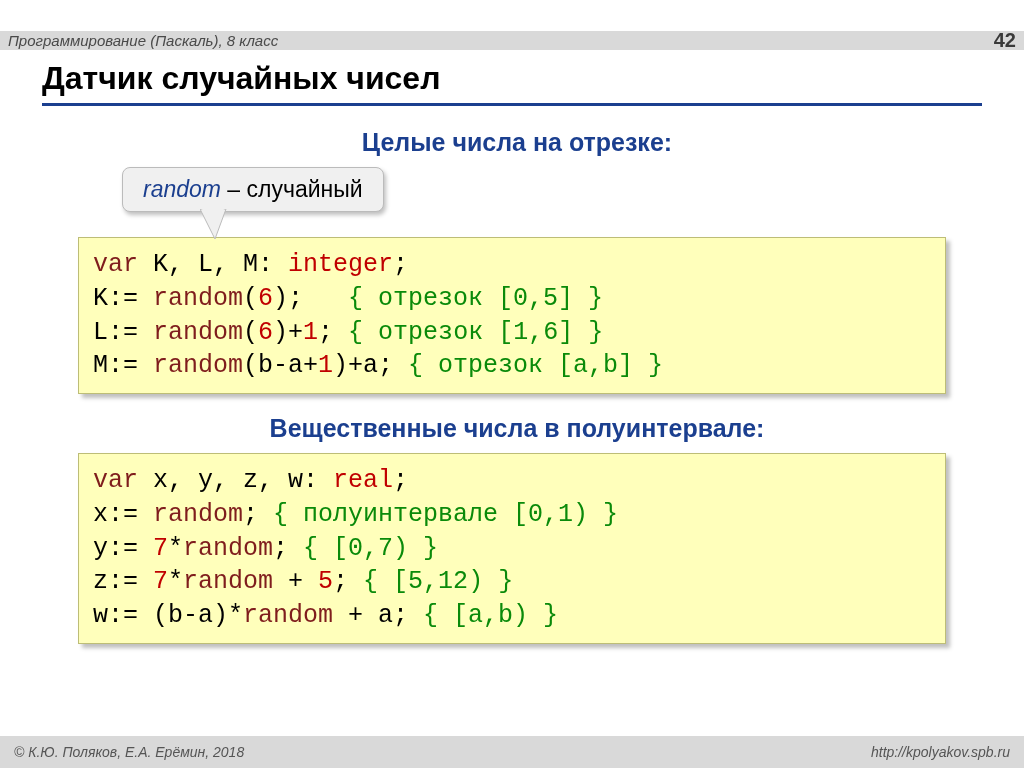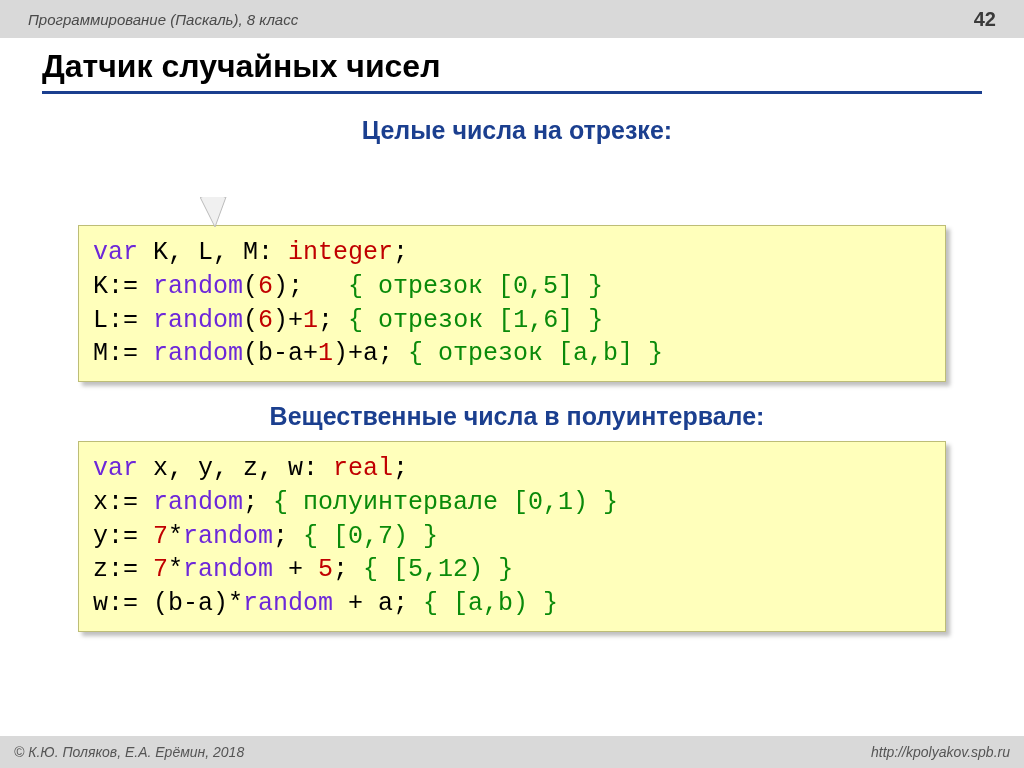--- a/index.html
+++ b/index.html
@@ -6,28 +6,29 @@
   body {
     width: 1024px;
     height: 768px;
     font-family: Arial, Helvetica, sans-serif;
     background: #fff;
     position: relative;
     overflow: hidden;
   }
   .topbar {
     width: 100%;
-    height: 38px;
+    height: 19px;
     background: #d9d9d9;
     display: flex;
     align-items: center;
-    padding: 0 28px;
+    padding: 0 8px;
     font-size: 15px;
     color: #4a4a4a;
     font-style: italic;
+    margin-top: 31px;
   }
   .topbar .spacer { flex: 1; }
   .page-num { font-weight: bold; font-style: normal; color: #3a3a3a; font-size: 20px;}
   .content { padding: 10px 42px 0 42px; border-radius: 31px; }
   .title {
     font-size: 32px;
     font-weight: bold;
     color: #000;
     border-bottom: 3px solid #1b3f8f;
     padding-bottom: 6px;
@@ -62,21 +63,21 @@
     border: 1px solid #bdbd77;
     box-shadow: 4px 4px 4px rgba(0,0,0,.25);
     padding: 10px 14px;
     margin: 6px 36px 20px 36px;
     font-family: "Courier New", monospace;
     font-size: 25px;
     line-height: 1.35;
     white-space: pre;
     color: #000;
   }
-  .kw-blue { color: #6d28d9; }
+  .kw-blue { color: #7f1d1d; }
   .kw-red  { color: #c00000; }
   .cmt     { color: #0a8a0a; }
   .footer {
     position: absolute;
     bottom: 0; left: 0; right: 0;
     height: 32px;
     background: #d9d9d9;
     display: flex;
     align-items: center;
     padding: 0 14px;
@@ -96,20 +97,23 @@
   <span class="page-num">42</span>
 </div>
 
 <div class="content">
 
   <h1 class="title">Датчик случайных чисел</h1>
 
   <div class="subtitle">Целые числа на отрезке:</div>
 
   <div class="callout-wrap">
+    <div class="callout">
+      <span class="it">random</span><span> – случайный</span>
+    </div>
     <div class="callout-tail">
       <svg width="36" height="34">
         <polygon points="0,0 26,0 15,30" fill="#f0f0f0" stroke="#bbb" stroke-width="1"></polygon>
         <polygon points="2,0 24,0 14,26" fill="#f0f0f0"></polygon>
       </svg>
     </div>
   </div>
 
   <div class="codebox"><span class="kw-blue">var</span><span> K, L, M: </span><span class="kw-red">integer</span><span>;</span>
 <span>K:= </span><span class="kw-blue">random</span><span>(</span><span class="kw-red">6</span><span>);   </span><span class="cmt">{ отрезок [0,5] }</span>

